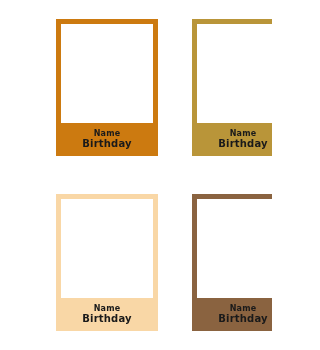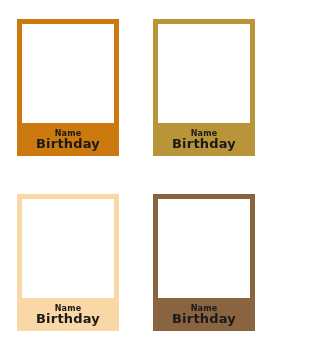--- a/index.html
+++ b/index.html
@@ -73,27 +73,27 @@
     line-height: 10px;
     letter-spacing: 0.2px;
     text-align: center;
     white-space: nowrap;
   }
 
   .caption-line.line-name {
     font-size: 8px;
   }
   .caption-line.line-birthday {
-    font-size: 13px;
+    font-size: 10px;
   }
 </style>
 </head>
 <body style="background: rgb(255, 255, 255);">
 
-<div id="frame-sheet" style="background: rgb(255, 255, 255);">
+<div id="frame-sheet" style="background: rgb(255, 255, 255); margin-left: 39px;">
 
   <div class="polaroid-cell cell-tl">
     <div class="polaroid-frame" style="background: rgb(204, 122, 16);">
       <div class="photo-window" style="background: rgb(255, 255, 255);"></div>
       <div class="caption-band">
         <div class="caption-line line-name" style="color: rgb(26, 26, 26);">Name</div>
         <div class="caption-line line-birthday" style="color: rgb(26, 26, 26);">Birthday</div>
       </div>
     </div>
   </div>

